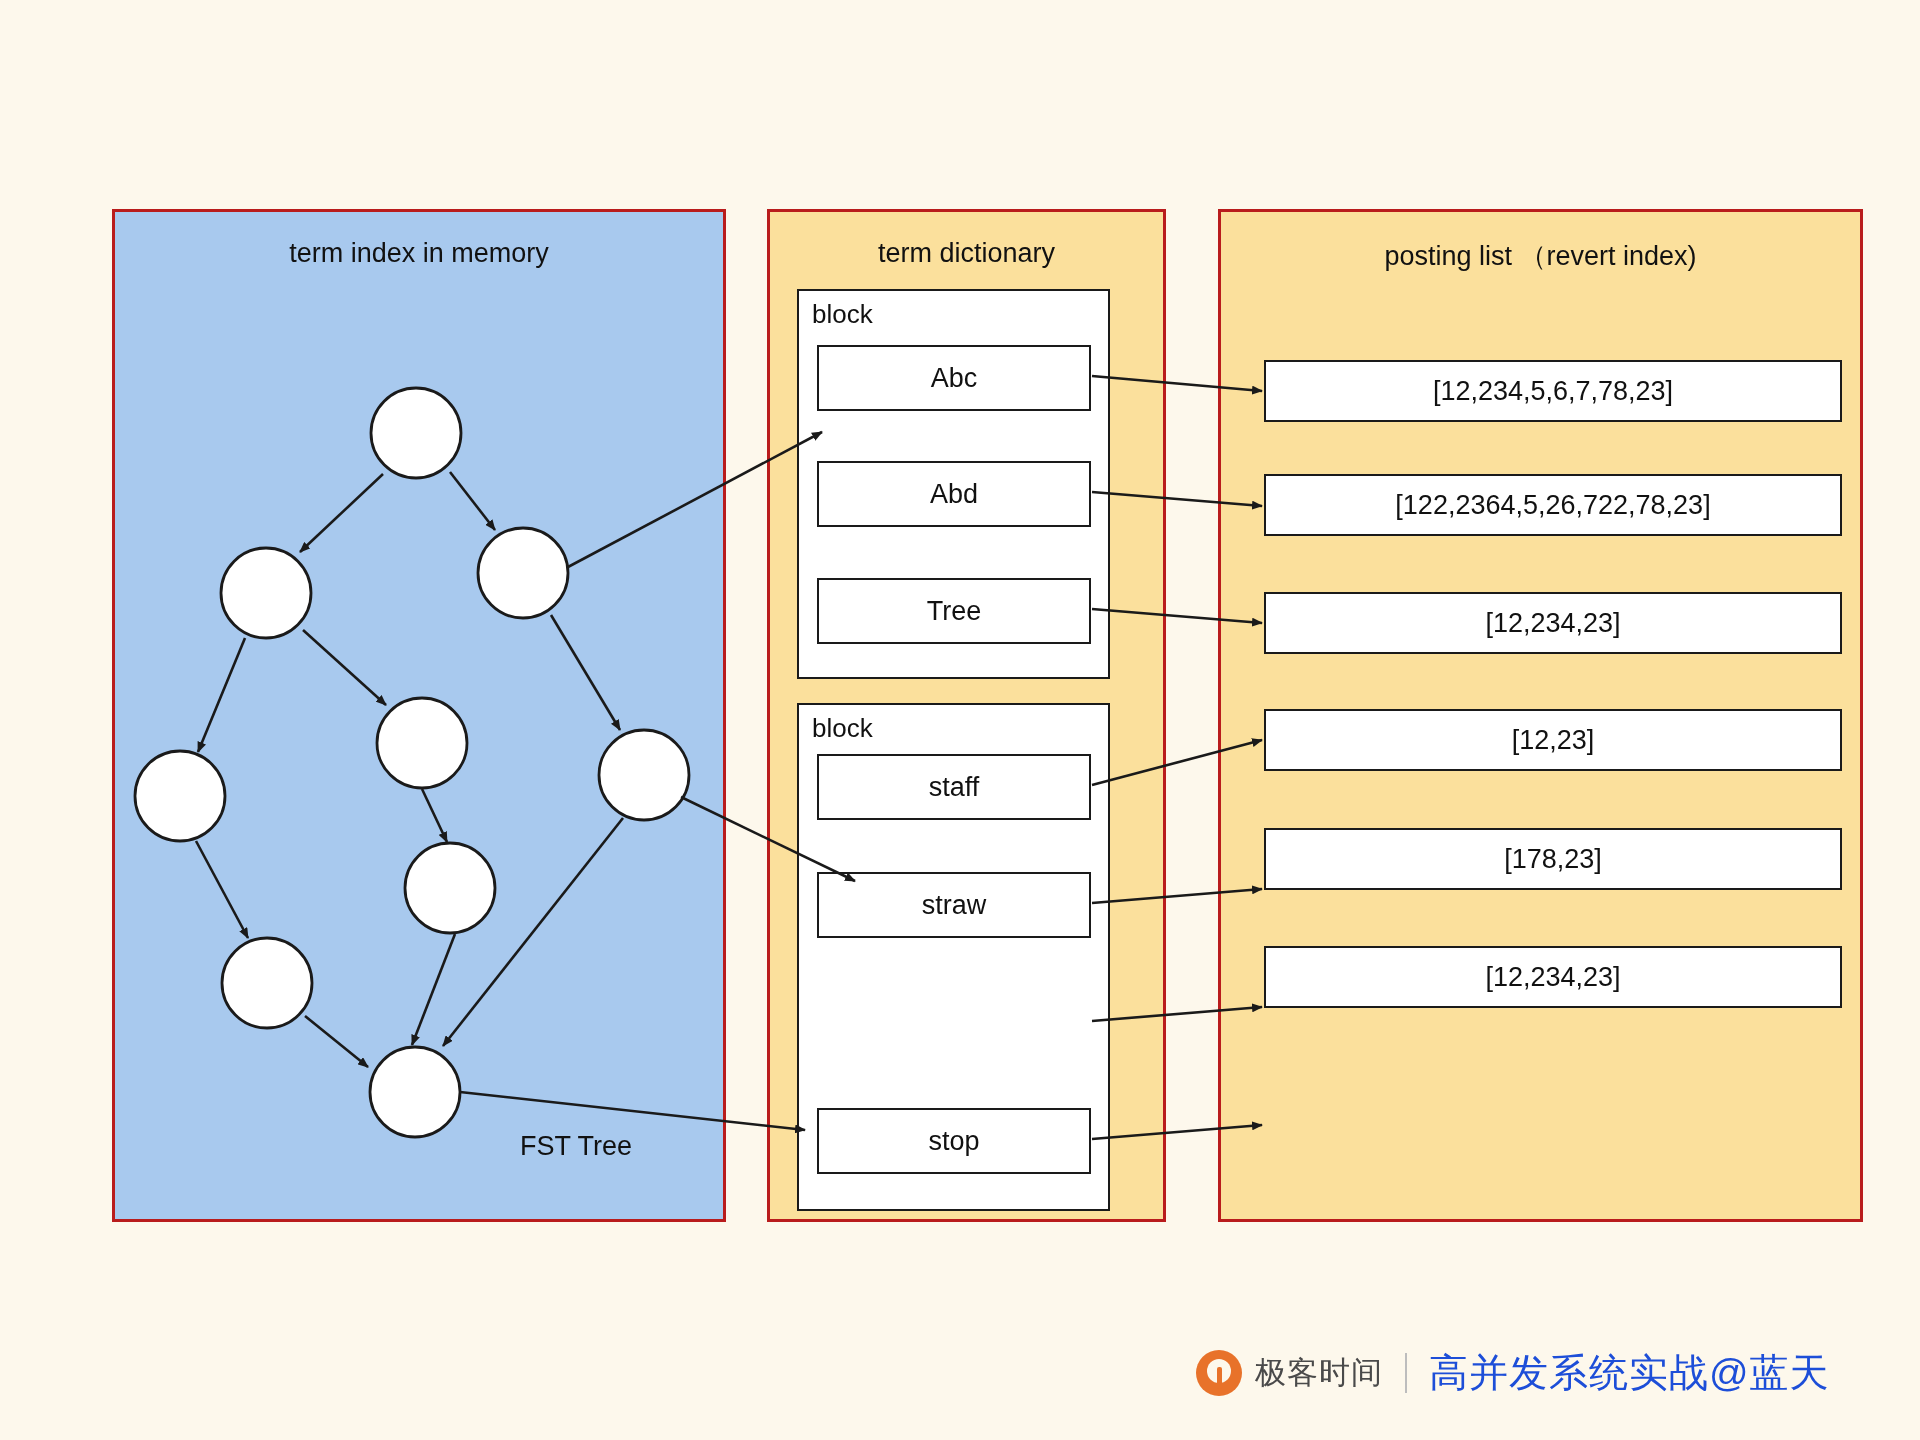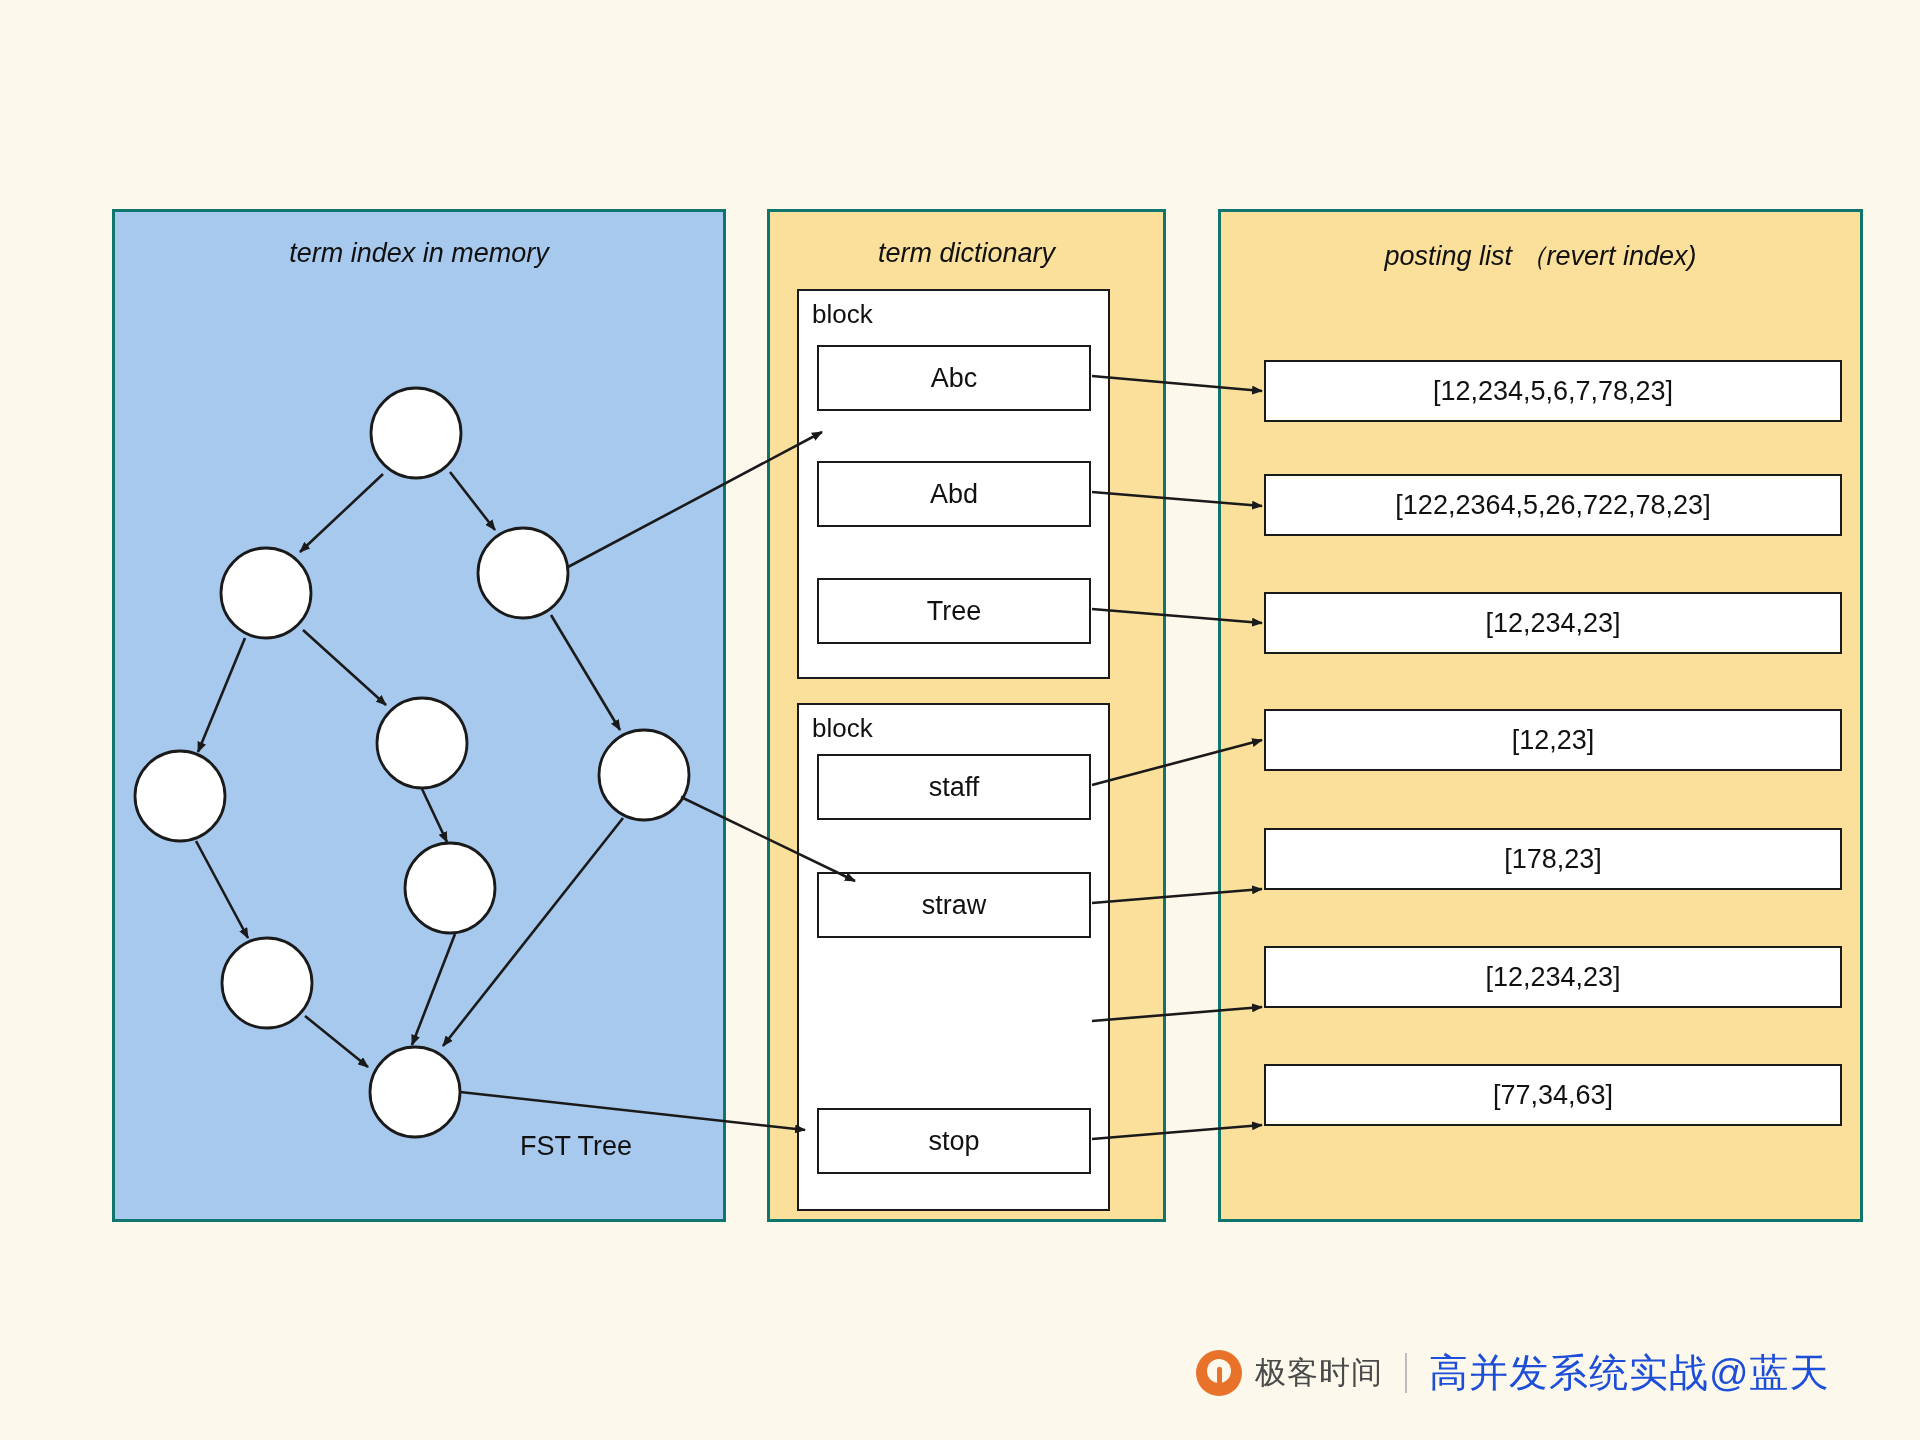--- a/index.html
+++ b/index.html
@@ -12,23 +12,22 @@
     width: 1920px;
     height: 1440px;
     background: #fdf8ec;
     font-family: "Liberation Sans", sans-serif;
     overflow: hidden;
   }
 
   
   .panel {
     position: absolute;
-    border: 3px solid #0f766e;
-    box-sizing: border-box;
-    font-style: italic;
+    border: 3px solid #b91c1c;
+    box-sizing: border-box;
   }
   #panel-term-index {
     left: 112px;  top: 209px;
     width: 614px; height: 1013px;
     background: #a8c9ee;
   }
   #panel-term-dictionary {
     left: 767px;  top: 209px;
     width: 399px; height: 1013px;
     background: #fbe09c;
@@ -190,21 +189,20 @@
     <div class="term-box" style="left:18px; top:167px; width:274px; height:66px;">straw</div>
     <div class="term-box" style="left:18px; top:403px; width:274px; height:66px;">stop</div>
   </div>
 
   <div class="posting-box" style="top:360px;">[12,234,5,6,7,78,23]</div>
   <div class="posting-box" style="top:474px;">[122,2364,5,26,722,78,23]</div>
   <div class="posting-box" style="top:592px;">[12,234,23]</div>
   <div class="posting-box" style="top:709px;">[12,23]</div>
   <div class="posting-box" style="top:828px;">[178,23]</div>
   <div class="posting-box" style="top:946px;">[12,234,23]</div>
-  <div class="posting-box" style="top:1064px;">[77,34,63]</div>
 
   <div class="fst-label" id="fst-tree-label">FST Tree</div>
 
   <svg id="fst-svg" viewBox="0 0 1920 1440">
     <defs>
       <marker id="arrowhead" markerWidth="11" markerHeight="9" refX="10" refY="4.5" orient="auto" markerUnits="userSpaceOnUse">
         <polygon points="0 0, 11 4.5, 0 9" fill="#1a1a1a"></polygon>
       </marker>
     </defs>
 

